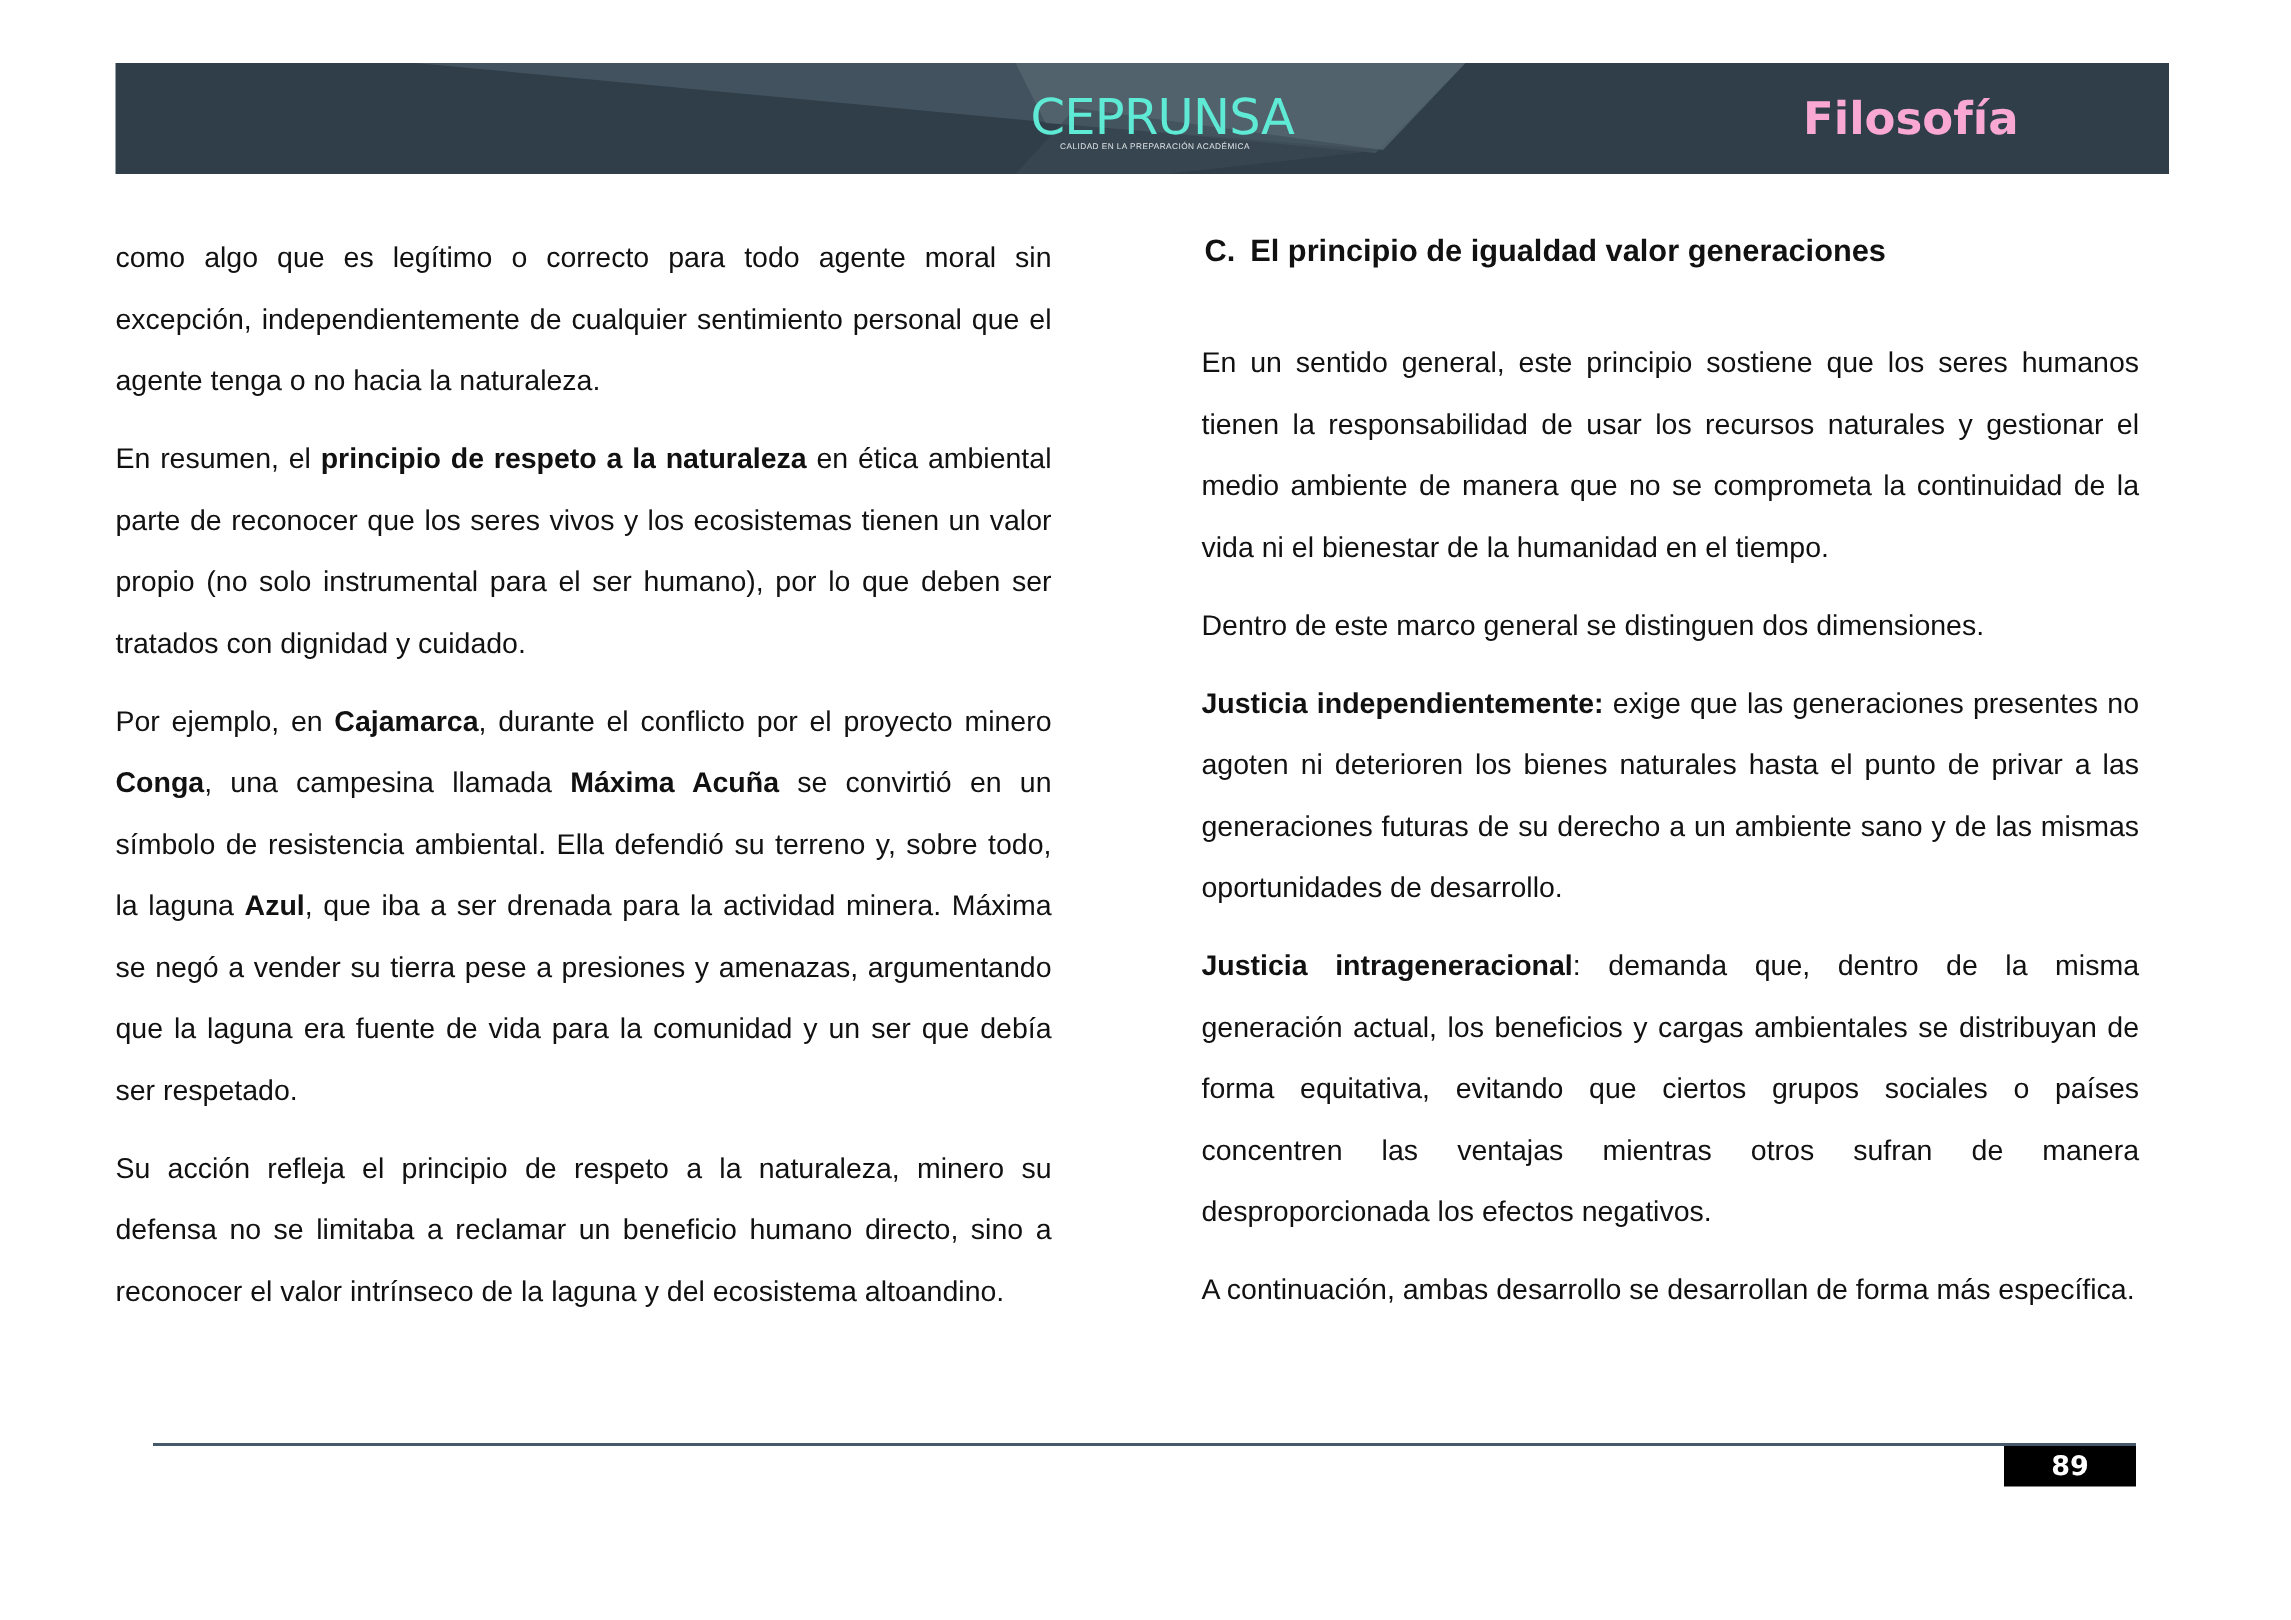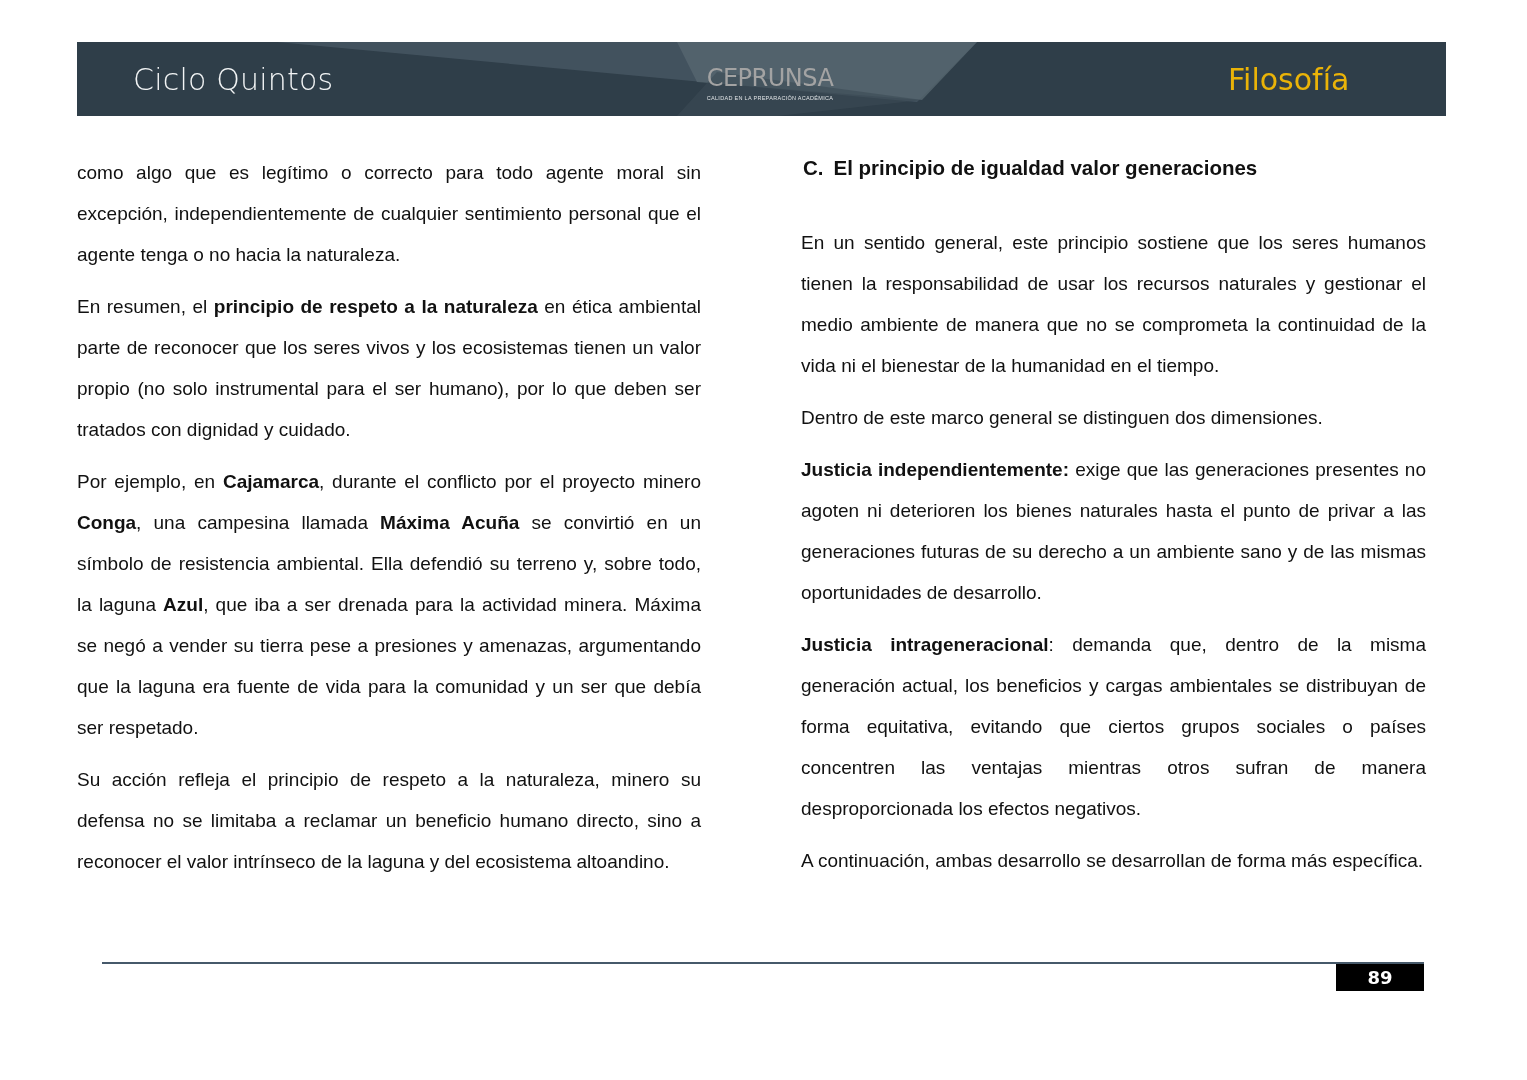--- a/index.html
+++ b/index.html
@@ -3,24 +3,24 @@
 <meta charset="utf-8">
 <style>
   html, body { margin: 0; padding: 0; background: #ffffff; }
   body { width: 1527px; height: 1080px; position: relative; overflow: hidden;
          font-family: "Liberation Sans", sans-serif; color: #111111; }
   .header { position: absolute; left: 77px; top: 42px; width: 1369px; height: 74px;
             background: #2f3e49; overflow: hidden; }
   .header svg.bg { position: absolute; left: 0; top: 0; }
   .h-left { position: absolute; left: 56px; top: 20px; font-size: 30px; color: #f2f4f5;
             font-family: "DejaVu Sans", sans-serif; font-weight: 300; letter-spacing: 0.2px; }
-  .h-right { position: absolute; left: 1125px; top: 20px; font-size: 30px; color: #eab308;
-             font-family: "DejaVu Sans", sans-serif; font-weight: 400; margin-left: 26px; }
+  .h-right { position: absolute; left: 1125px; top: 20px; font-size: 30px; color: #f9a8d4;
+             font-family: "DejaVu Sans", sans-serif; font-weight: 700; }
   .logo { position: absolute; left: 610px; top: 20px; width: 166px; text-align: center; }
-  .logo-main { font-size: 24px; color: #a3a3a3; font-family: "DejaVu Sans", sans-serif;
+  .logo-main { font-size: 33px; color: #5eead4; font-family: "DejaVu Sans", sans-serif;
                letter-spacing: -0.5px; line-height: 32px; }
   .logo-sub { font-size: 5.5px; color: #e0e4e6; letter-spacing: 0.3px; line-height: 8px; }
   .col { position: absolute; font-size: 19px; line-height: 41px; text-align: justify; }
   .col p { margin: 0 0 11px 0; }
   .left-col { left: 77px; top: 152px; width: 624px; }
   .right-col { left: 801px; top: 200px; width: 625px; margin-top: 22px; }
   .heading { position: absolute; left: 803px; top: 156px; font-size: 20.5px; font-weight: bold; }
   .heading .letter { margin-right: 10px; }
   b { font-weight: bold; }
   .footer-line { position: absolute; left: 102px; top: 962px; width: 1322px; height: 2px; background: #46596a; }
@@ -30,21 +30,20 @@
 </style>
 </head>
 <body>
 
 <div class="header">
   <svg class="bg" width="1369" height="74">
     <polygon points="200,0 900,0 840,60" fill="#4a5a65" opacity="0.75"></polygon>
     <polygon points="600,0 900,0 845,58 620,40" fill="#56666f" opacity="0.8"></polygon>
     <polygon points="640,30 845,58 700,74 600,74" fill="#3c4b55" opacity="0.6"></polygon>
   </svg>
-  <div class="h-left">Ciclo Quintos</div>
   <div class="logo">
     <div class="logo-main">CEPRUNSA</div>
     <div class="logo-sub">CALIDAD EN LA PREPARACIÓN ACADÉMICA</div>
   </div>
   <div class="h-right">Filosofía</div>
 </div>
 
 <div class="col left-col">
   <p>como algo que es legítimo o correcto para todo agente moral sin excepción, independientemente de cualquier sentimiento personal que el agente tenga o no hacia la naturaleza.</p>
   <p><span>En resumen, el </span><b>principio de respeto a la naturaleza</b><span> en ética ambiental parte de reconocer que los seres vivos y los ecosistemas tienen un valor propio (no solo instrumental para el ser humano), por lo que deben ser tratados con dignidad y cuidado.</span></p>

